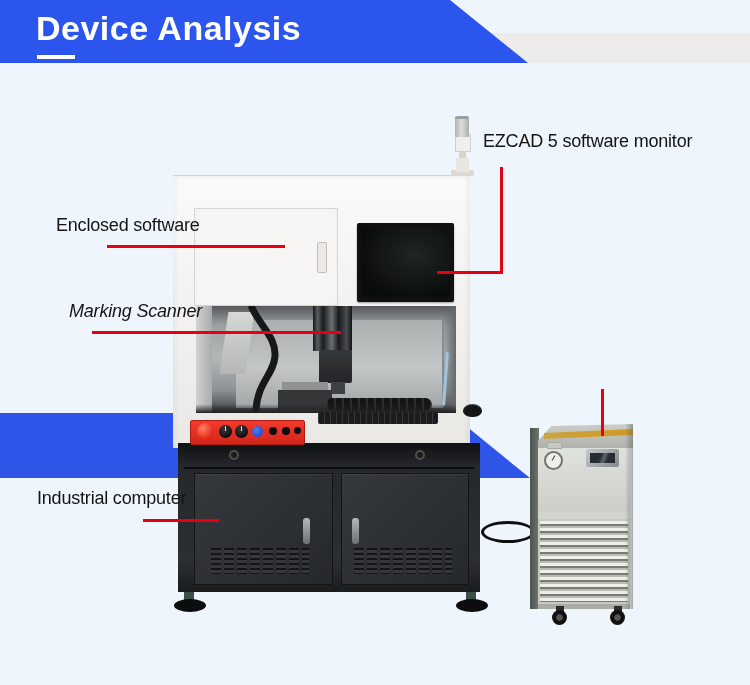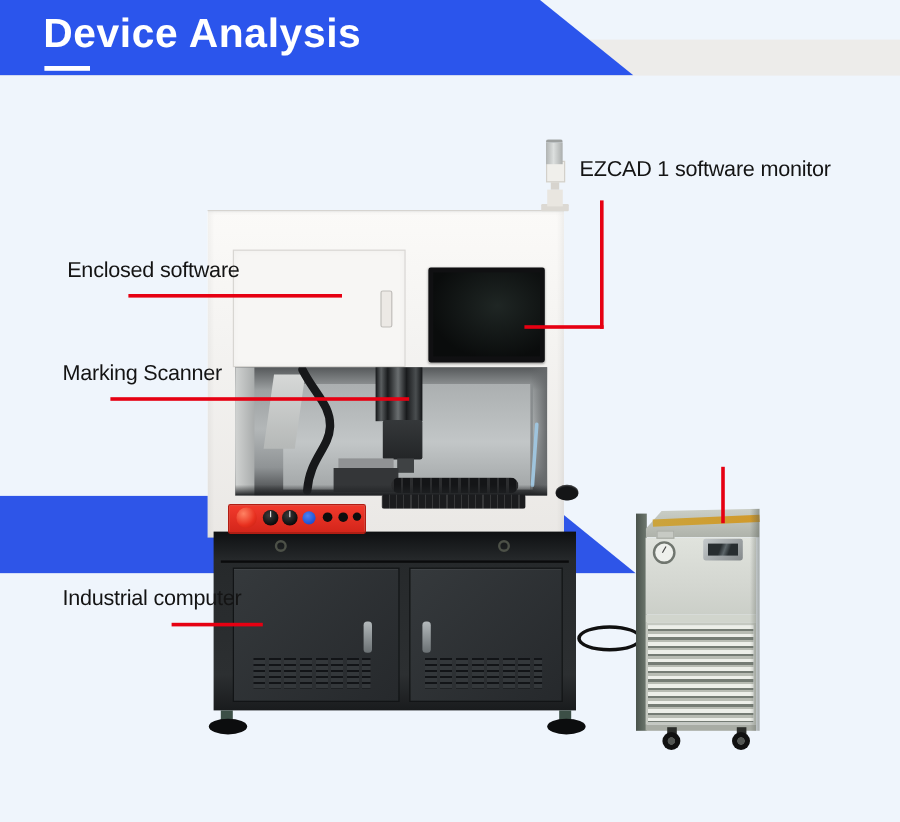--- a/index.html
+++ b/index.html
@@ -245,18 +245,18 @@
 
   <div class="abs cable-loop"></div>
 
   <div class="abs rline" style="left:500px;top:167px;width:3px;height:107px;"></div>
   <div class="abs rline" style="left:437px;top:271px;width:66px;height:3px;"></div>
   <div class="abs rline" style="left:107px;top:245px;width:178px;height:3px;"></div>
   <div class="abs rline" style="left:92px;top:331px;width:249px;height:3px;"></div>
   <div class="abs rline" style="left:601px;top:389px;width:3px;height:47px;"></div>
   <div class="abs rline" style="left:143px;top:519px;width:76px;height:3px;"></div>
 
-  <div class="abs lbl" style="left:483px;top:131px;">EZCAD 1 software monitor</div>
+  <div class="abs lbl" style="left:483px;top:131px;">EZCAD 5 software monitor</div>
   <div class="abs lbl" style="left:56px;top:215px;">Enclosed software</div>
-  <div class="abs lbl" style="left:52px;top:301px;">Marking Scanner</div>
-  <div class="abs lbl" style="left:52px;top:488px;">Industrial computer</div>
+  <div class="abs lbl" style="left:69px;top:301px;font-style:italic;">Marking Scanner</div>
+  <div class="abs lbl" style="left:37px;top:488px;">Industrial computer</div>
 
 </div>
 
 </body></html>

